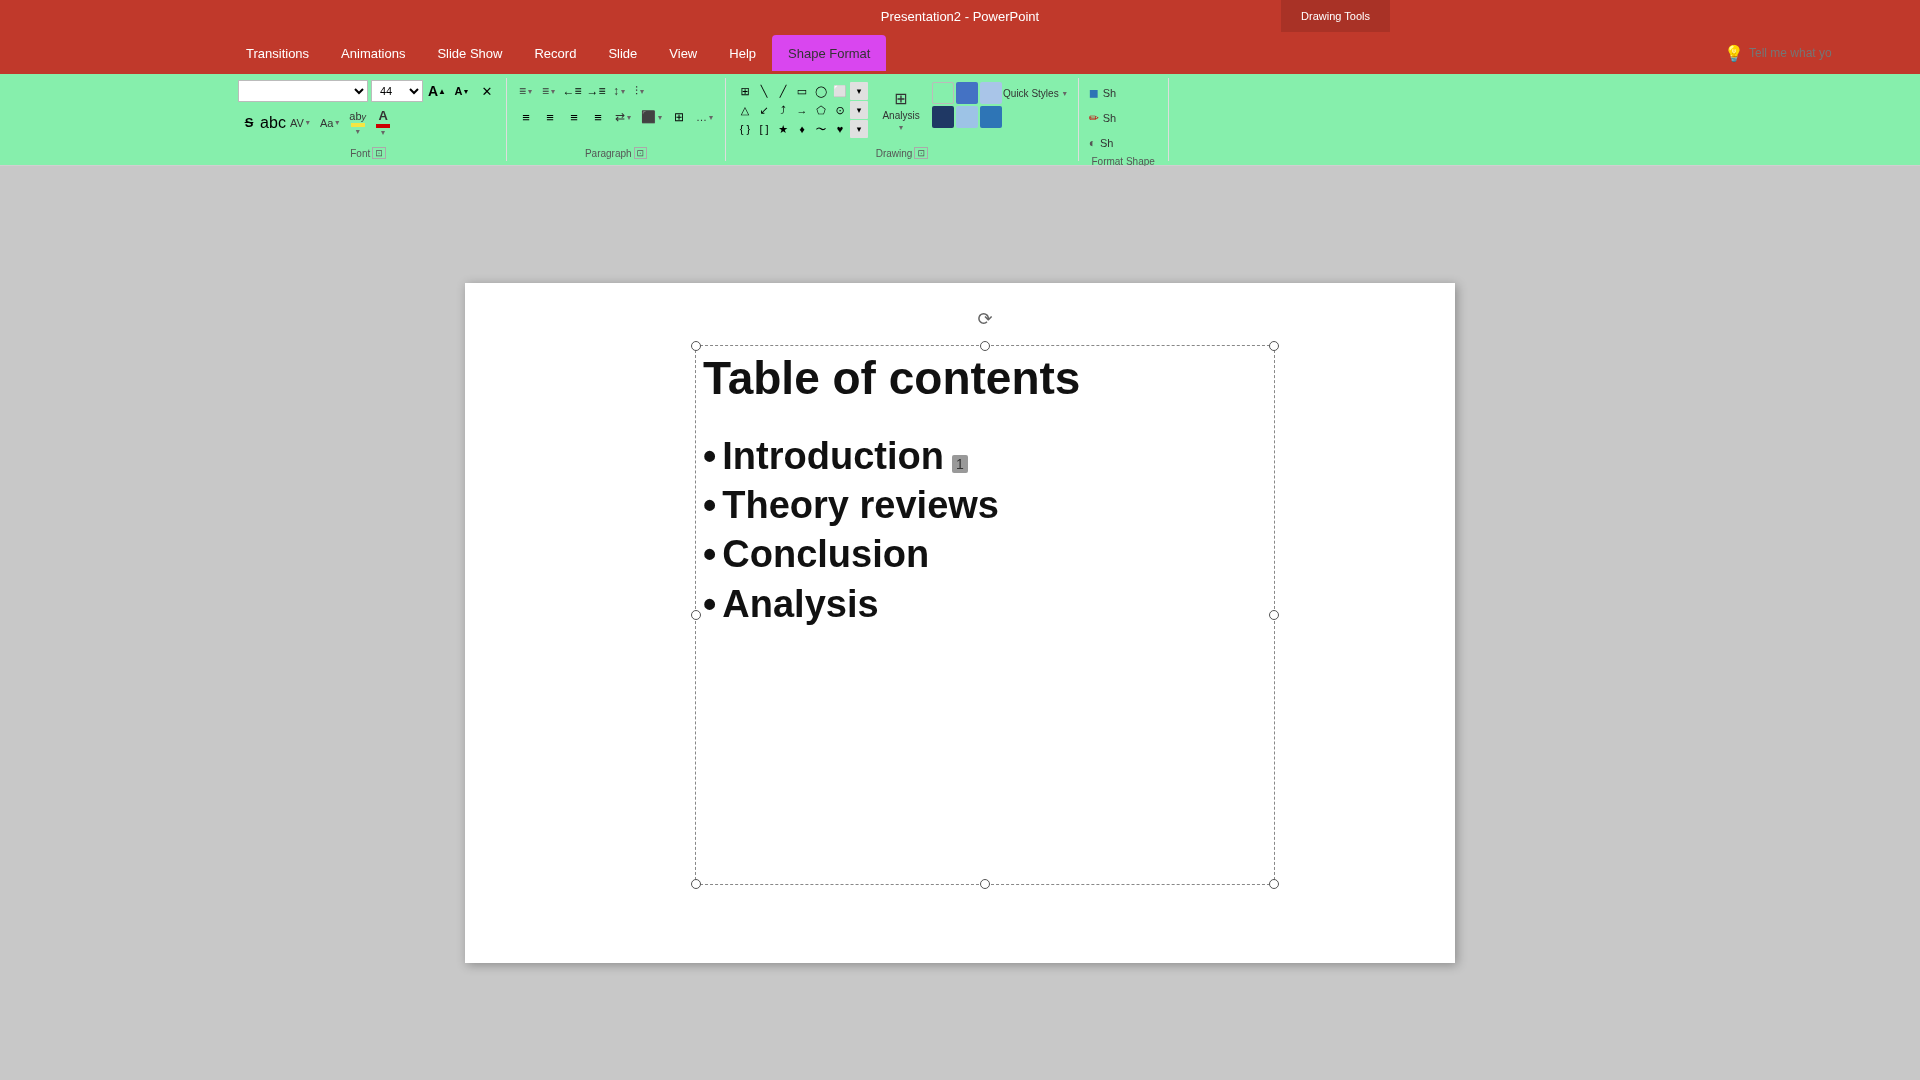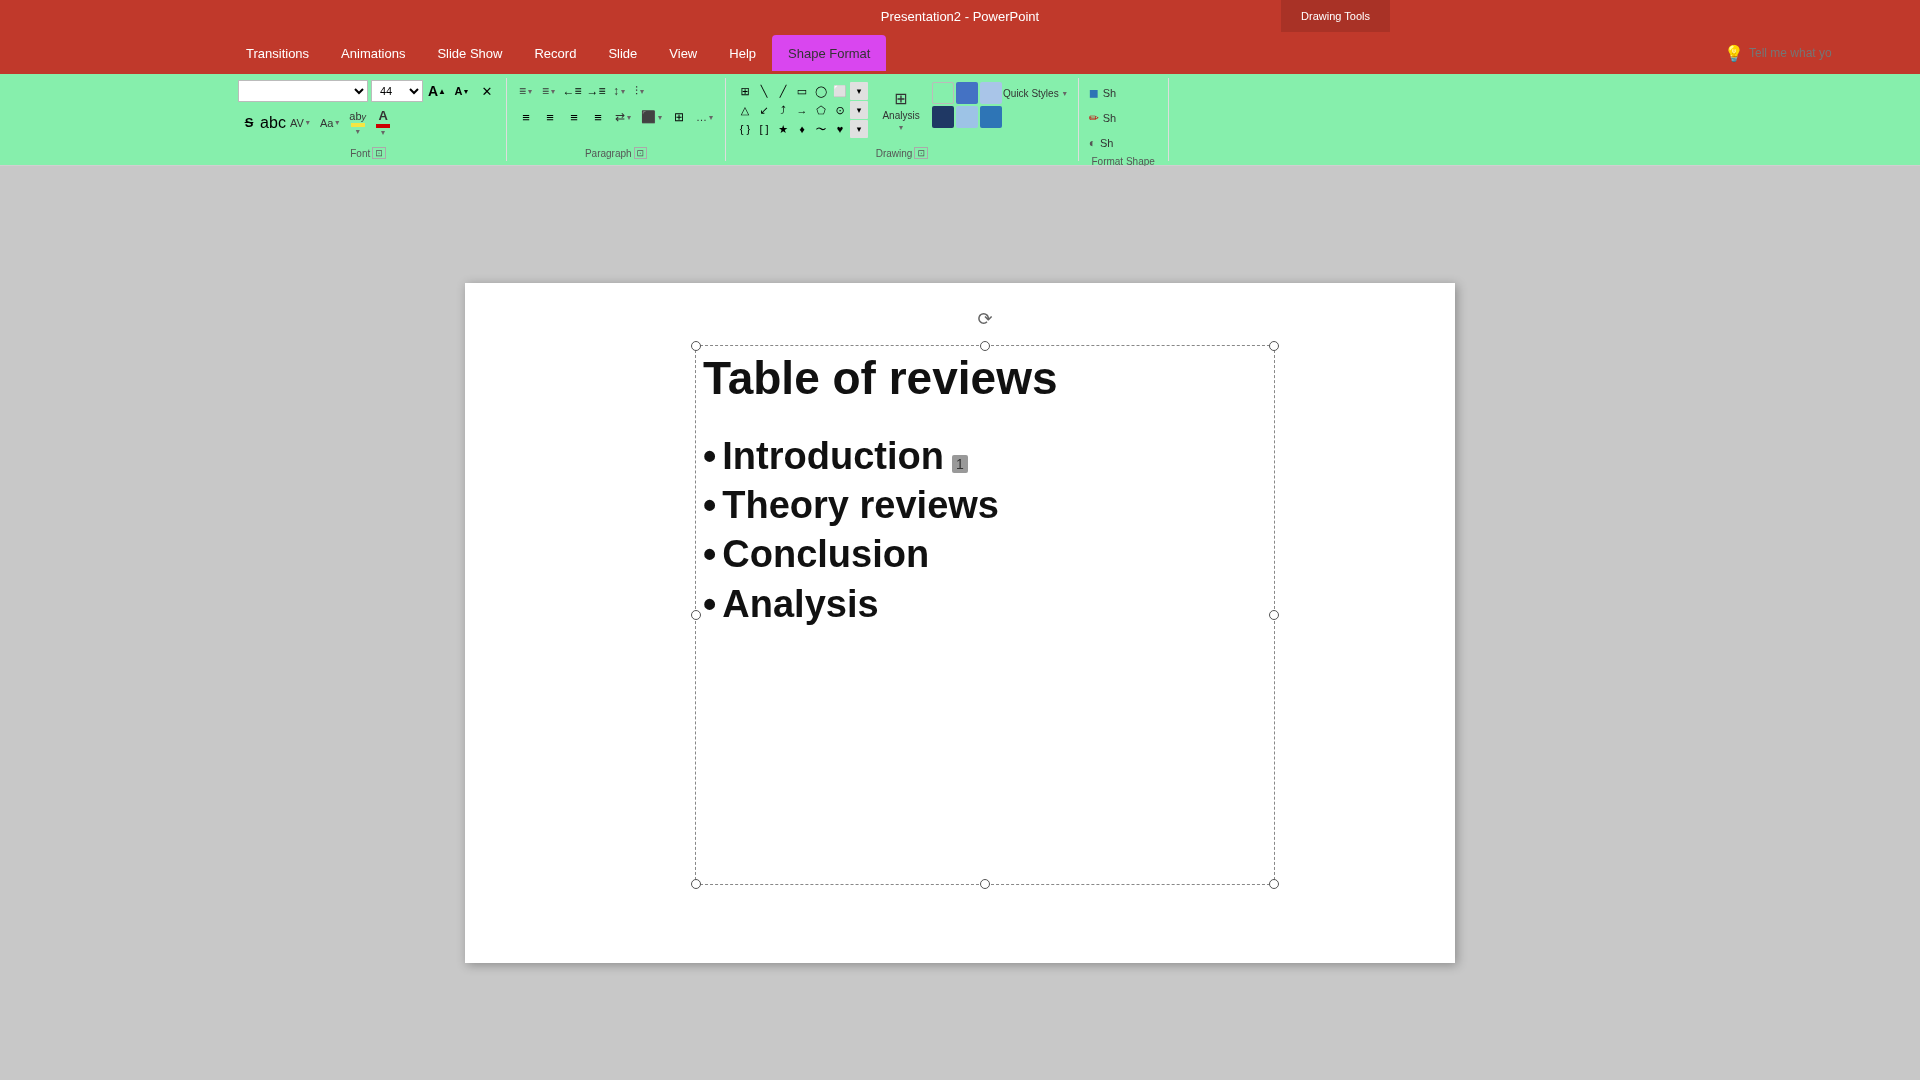--- a/index.html
+++ b/index.html
@@ -555,21 +555,21 @@
       <div class="handle tr"></div>
       <div class="handle ml"></div>
       <div class="handle mr"></div>
       <div class="handle bl"></div>
       <div class="handle bc"></div>
       <div class="handle br"></div>
       <div class="rotate-handle">⟳</div>
     </div>
 
     <div class="textbox-content">
-      <div class="slide-title">Table of reviews</div>
+      <div class="slide-title">Table of contents</div>
 
       <ul class="bullet-list">
         <li>
           <span>Introduction</span>
             <sup class="sup-badge">1</sup>
         </li>
         <li>
           <span>Theory reviews</span>
         </li>
         <li>

